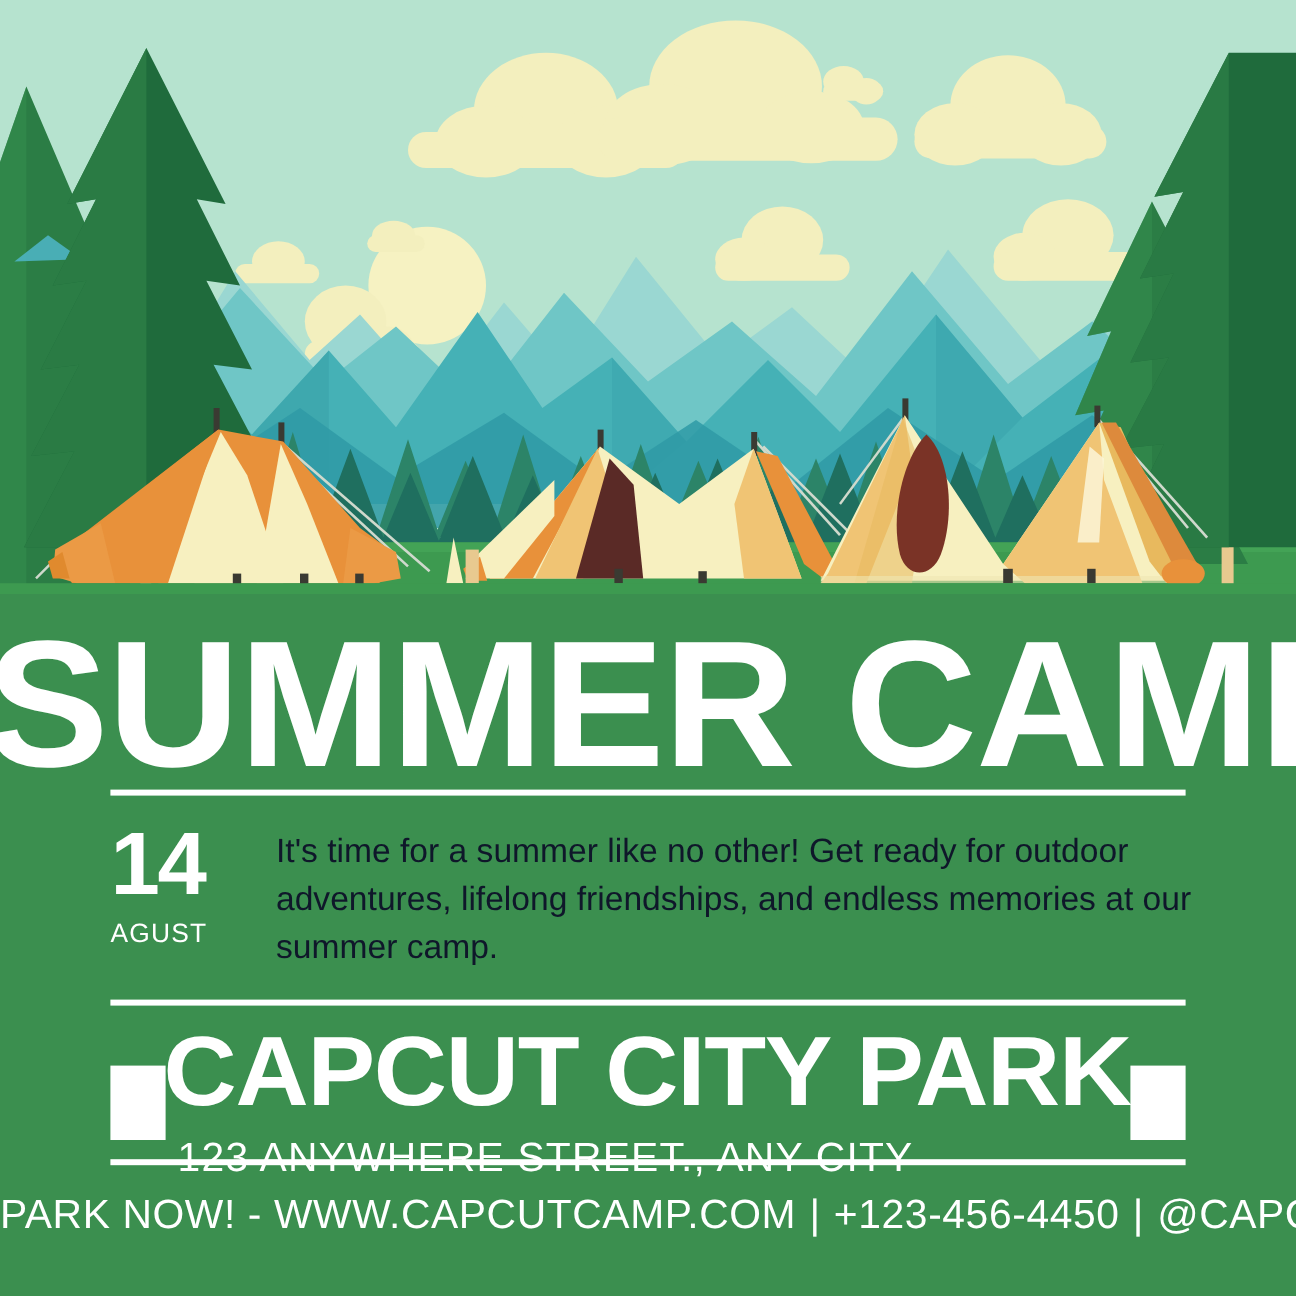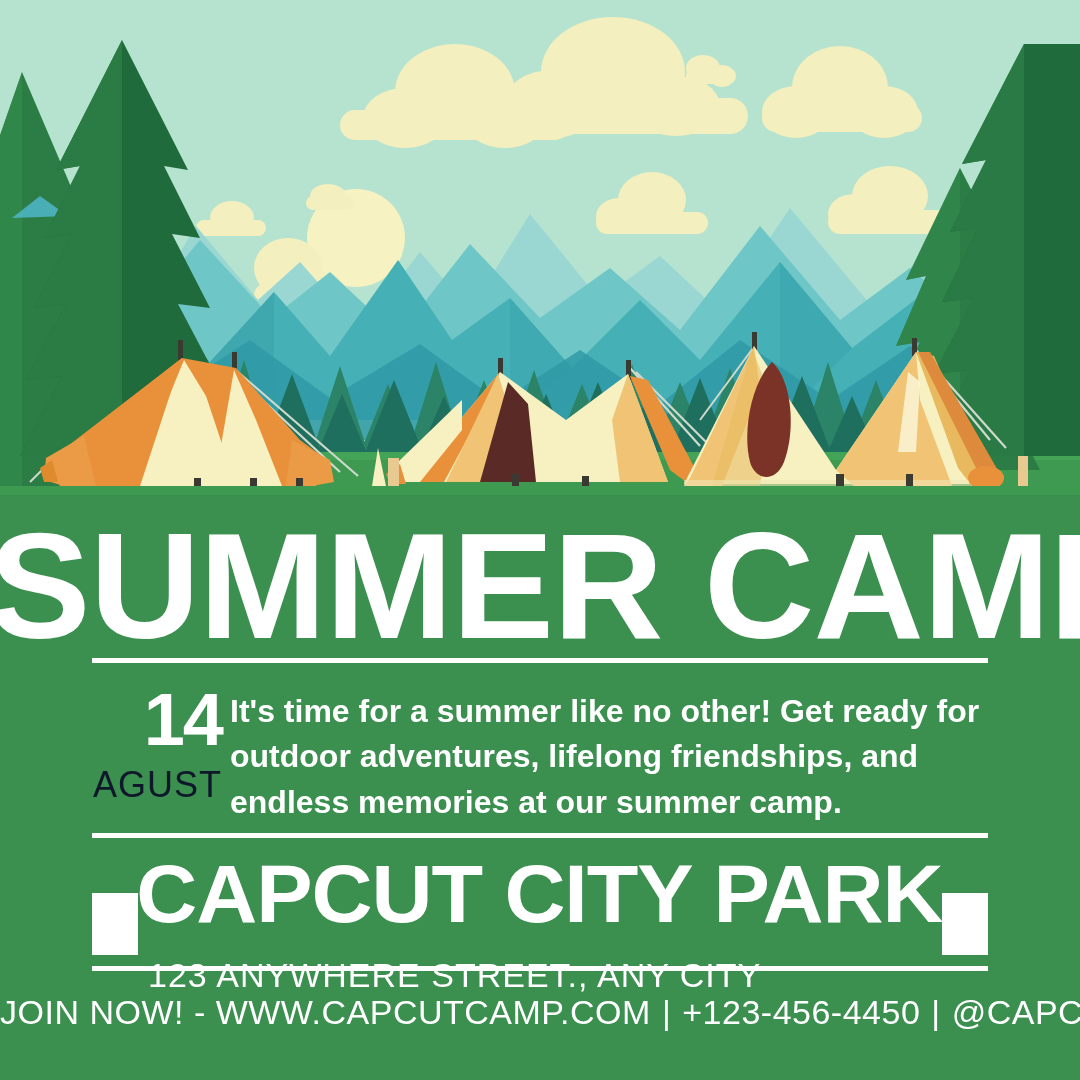--- a/index.html
+++ b/index.html
@@ -72,48 +72,48 @@
     position: absolute;
     left: 92px;
     top: 192px;
     width: 905px;
     display: flex;
     align-items: flex-start;
   }
   .date-block {
     width: 130px;
     flex: 0 0 130px;
-    text-align: right;
+    text-align: left;
     padding-top: 3px;
   }
   .date-day {
     display: block;
     color: #ffffff;
     font-family: "Liberation Sans Narrow", "Liberation Sans", sans-serif;
     font-weight: 700;
     font-size: 74px;
     line-height: 0.82;
     letter-spacing: -2px;
   }
   .date-month {
     display: block;
-    color: #0f172a;
+    color: #ffffff;
     font-family: "Liberation Sans Narrow", "Liberation Sans", sans-serif;
     font-weight: 400;
-    font-size: 36px;
+    font-size: 22px;
     line-height: 1;
     letter-spacing: 1px;
     margin-top: 16px;
   }
   .blurb {
     flex: 1 1 auto;
-    color: #ffffff;
-    font-family: "Liberation Sans Narrow", "Liberation Sans", sans-serif;
-    font-weight: 700;
-    font-size: 32px;
+    color: #0f172a;
+    font-family: "Liberation Sans Narrow", "Liberation Sans", sans-serif;
+    font-weight: 400;
+    font-size: 28px;
     line-height: 1.42;
     padding-left: 8px;
     padding-top: 2px;
   }
 
   
   .venue-row {
     position: absolute;
     left: 92px;
     top: 358px;
@@ -143,21 +143,21 @@
     white-space: nowrap;
     transform: scaleX(1.03);
   }
   .venue-address {
     color: #ffffff;
     font-family: "Liberation Sans Narrow", "Liberation Sans", sans-serif;
     font-weight: 400;
     font-size: 34px;
     line-height: 1.2;
     letter-spacing: 1px;
-    margin-top: 20px;
+    margin-top: 10px;
     white-space: nowrap;
   }
 
   
   .footer {
     position: absolute;
     left: 0;
     top: 498px;
     width: 1080px;
     text-align: center;
@@ -428,17 +428,17 @@
       <div class="venue-center">
         <div class="venue-name">CAPCUT CITY PARK</div>
         <div class="venue-address">123 ANYWHERE STREET., ANY CITY</div>
       </div>
       <div class="flank"></div>
     </div>
 
     <div class="rule rule-3"></div>
 
     <div class="footer">
-      <span>JOIN NOW! - WWW.CAPCUTCAMP.COM</span><span class="sep">|</span><span>+123-456-4450</span><span class="sep">|</span><span>@CAPCUT</span>
+      <span>PARK NOW! - WWW.CAPCUTCAMP.COM</span><span class="sep">|</span><span>+123-456-4450</span><span class="sep">|</span><span>@CAPCUT</span>
     </div>
 
   </div>
 </div>
 
 </body></html>

